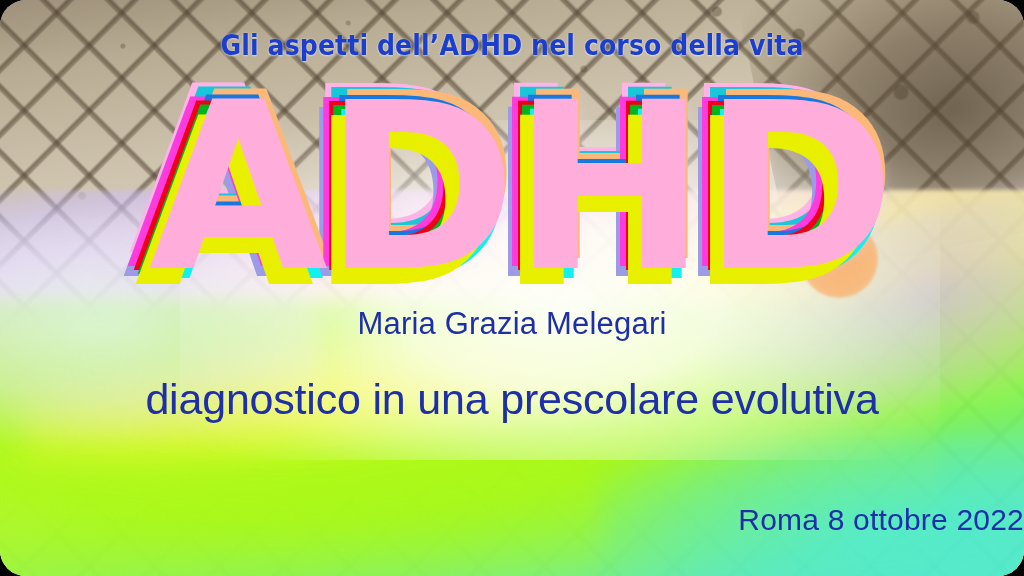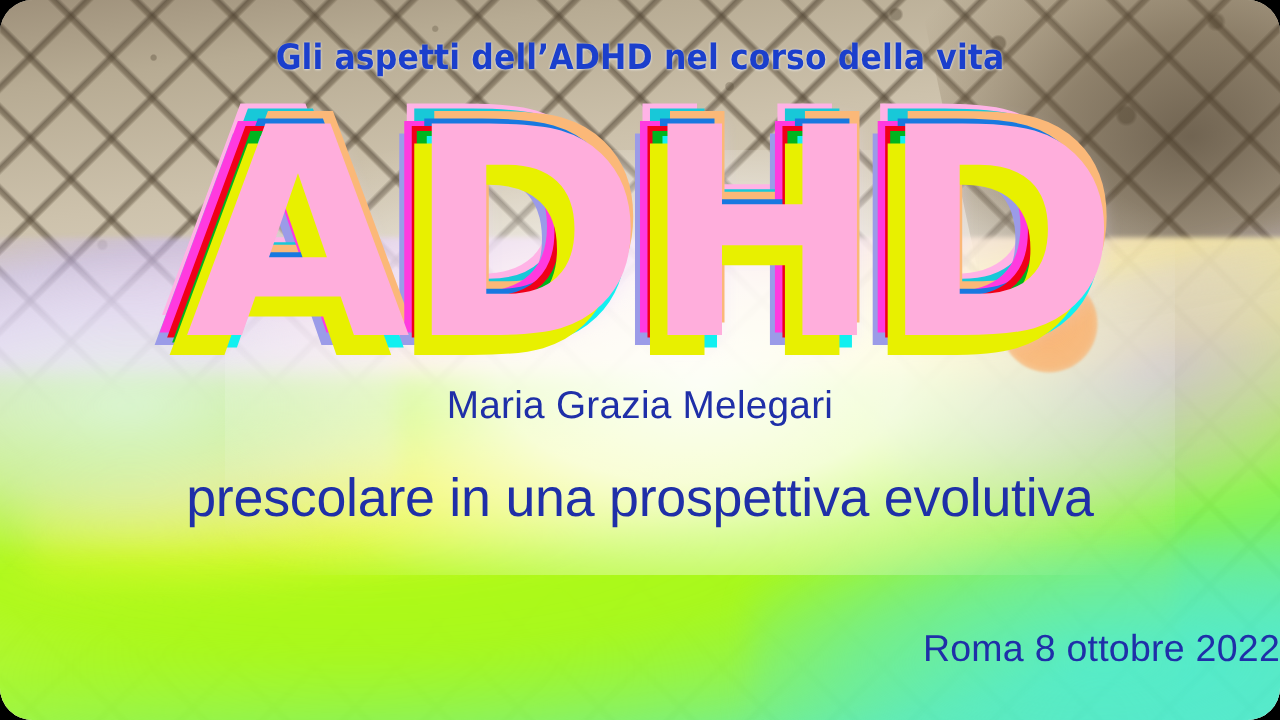--- a/index.html
+++ b/index.html
@@ -312,18 +312,18 @@
         <div class="copy" style="color: rgb(0, 180, 30); transform: translate(-4px, 8px); z-index: 8;">ADHD</div>
         <div class="copy" style="color: rgb(18, 240, 240); transform: translate(4px, 12px); z-index: 9;">ADHD</div>
         <div class="copy" style="color: rgb(232, 240, 0); transform: translate(-6px, 18px); z-index: 10;">ADHD</div>
         <div class="copy" style="color: rgb(255, 174, 220); transform: translate(8px, 2px); z-index: 11;">ADHD</div>
       </div>
   </div>
 
   <div class="layer presenter">Maria Grazia Melegari</div>
 
   <div class="layer maintitle">
-    <span class="line">prescolare in una prospettiva evolutiva</span>
+    <span class="line">diagnostico in una prescolare evolutiva</span>
   </div>
 
   <div class="layer venue">Roma 8 ottobre 2022</div>
 
 </div>
 
 </body></html>

